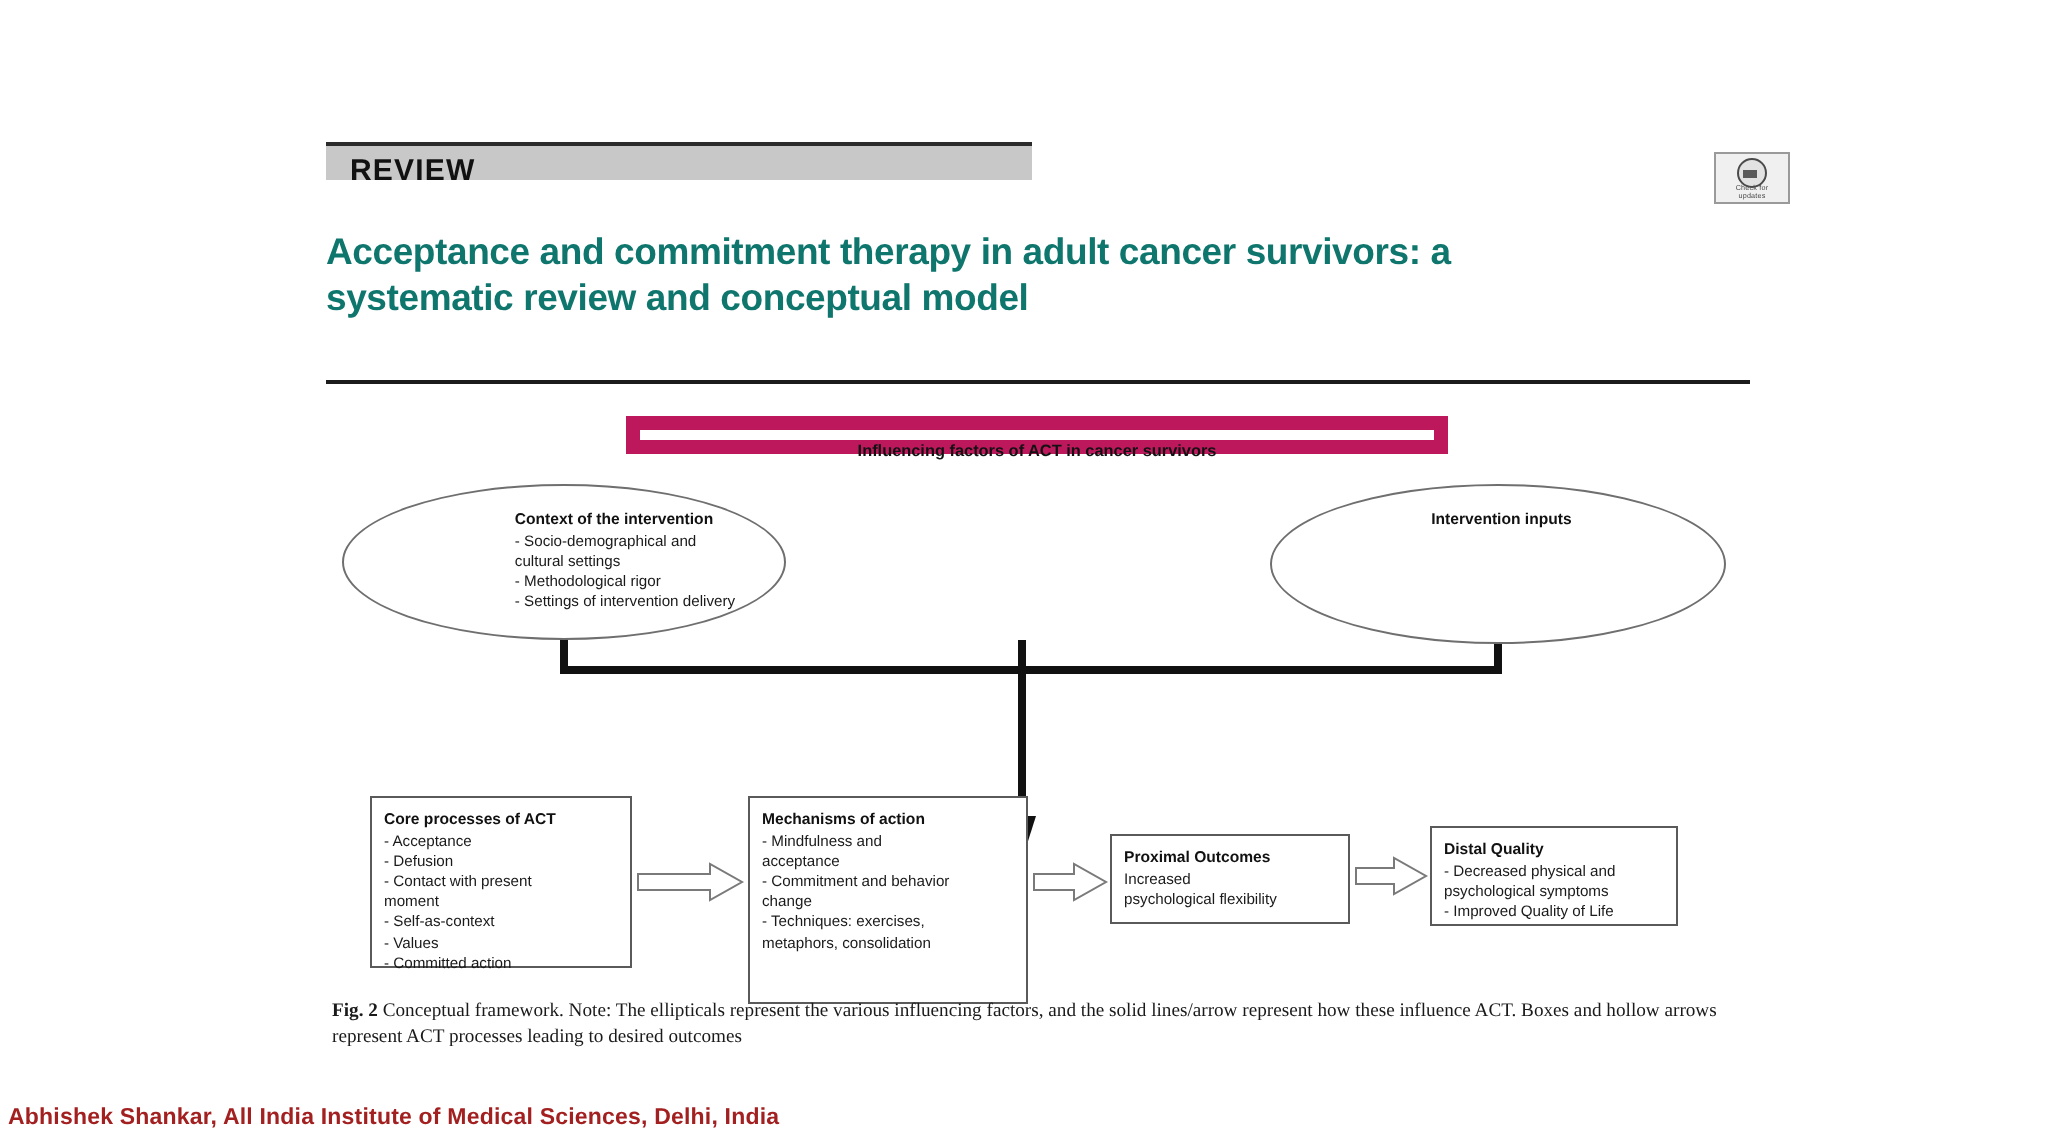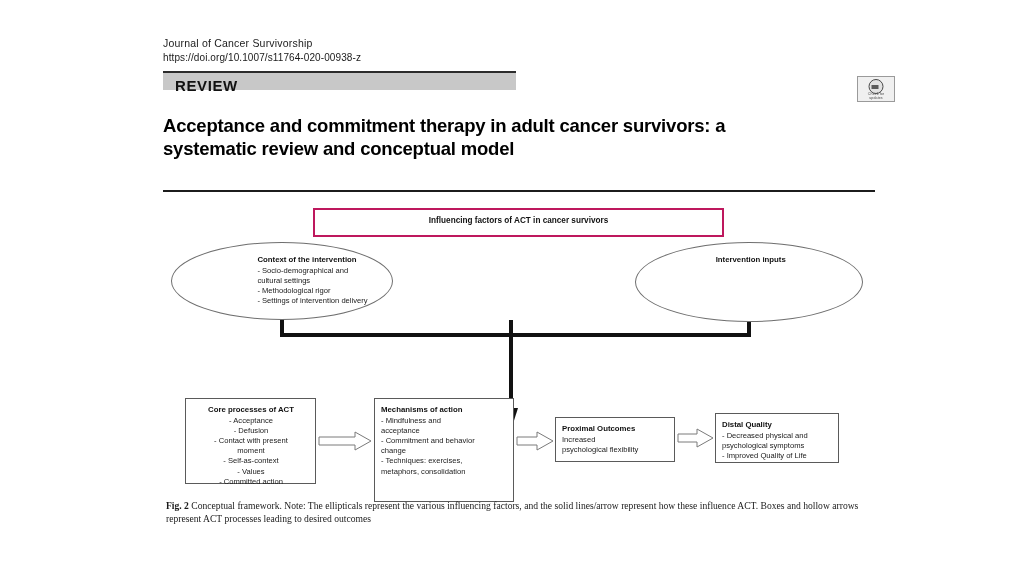--- a/index.html
+++ b/index.html
@@ -110,21 +110,21 @@
   }
 
   
   #article-title {
     position: absolute;
     left: 163px;
     top: 114px;
     width: 640px;
     font-size: 18.5px;
     font-weight: bold;
-    color: #000000;
+    color: #0f766e;
     line-height: 23px;
     letter-spacing: -0.2px;
   }
 
   
   #figure-area {
     position: absolute;
     left: 163px;
     top: 190px;
     width: 712px;
@@ -138,22 +138,22 @@
     height: 0;
     border-top: 2px solid #1c1c1c;
   }
 
   
   #influencing-box {
     position: absolute;
     left: 150px;
     top: 18px;
     width: 411px;
-    height: 29px;
-    border: 2px solid #be185d;
+    height: 19px;
+    border: 7px solid #be185d;
     background: #ffffff;
     box-sizing: border-box;
   }
   #influencing-box .label {
     position: absolute;
     left: 0; right: 0;
     top: 6px;
     text-align: center;
     font-size: 8.2px;
     font-weight: bold;
@@ -213,21 +213,21 @@
     line-height: 10.5px;
   }
   .pbox .p-item {
     font-size: 7.6px;
     color: #1a1a1a;
     line-height: 10.2px;
     white-space: pre-line;
   }
   .pbox .p-inner { position: absolute; left: 6px; right: 5px; top: 6px; }
 
-  #box-core        { left: 22px;  top: 208px; width: 131px; height: 86px; text-align: center; }
+  #box-core        { left: 22px;  top: 208px; width: 131px; height: 86px; }
   #box-mechanisms  { left: 211px; top: 208px; width: 140px; height: 104px; }
   #box-proximal    { left: 392px; top: 227px; width: 120px; height: 45px; padding-left: 28px; }
   #box-distal      { left: 552px; top: 223px; width: 124px; height: 50px; }
 
   #box-proximal .p-sub {
     font-size: 7.6px;
     color: #1a1a1a;
     line-height: 10.2px;
     white-space: pre-line;
   }
@@ -256,24 +256,20 @@
     font-weight: bold;
     color: #a32020;
     letter-spacing: 0.1px;
   }
 </style>
 </head>
 <body>
 
 <div id="slide">
 
-  <div id="journal-header">
-    <div class="journal-name">Journal of Cancer Survivorship</div>
-    <div class="journal-doi">https://doi.org/10.1007/s11764-020-00938-z</div>
-  </div>
 
   <div id="review-banner">
     <div class="review-label">REVIEW</div>
   </div>
 
   <div id="check-updates">
     <div class="cu-circle"></div>
     <div class="cu-text">
       <span>Check for</span><br>
       <span>updates</span>
@@ -367,14 +363,15 @@
       </div>
     </div>
 
   </div>
 
   <div id="fig-caption">
     <span class="fig-num">Fig. 2</span>
     <span>Conceptual framework. Note: The ellipticals represent the various influencing factors, and the solid lines/arrow represent how these influence ACT. Boxes and hollow arrows represent ACT processes leading to desired outcomes</span>
   </div>
 
+  <div id="footer-credit">Abhishek Shankar, All India Institute of Medical Sciences, Delhi, India</div>
 
 </div>
 
 </body></html>

